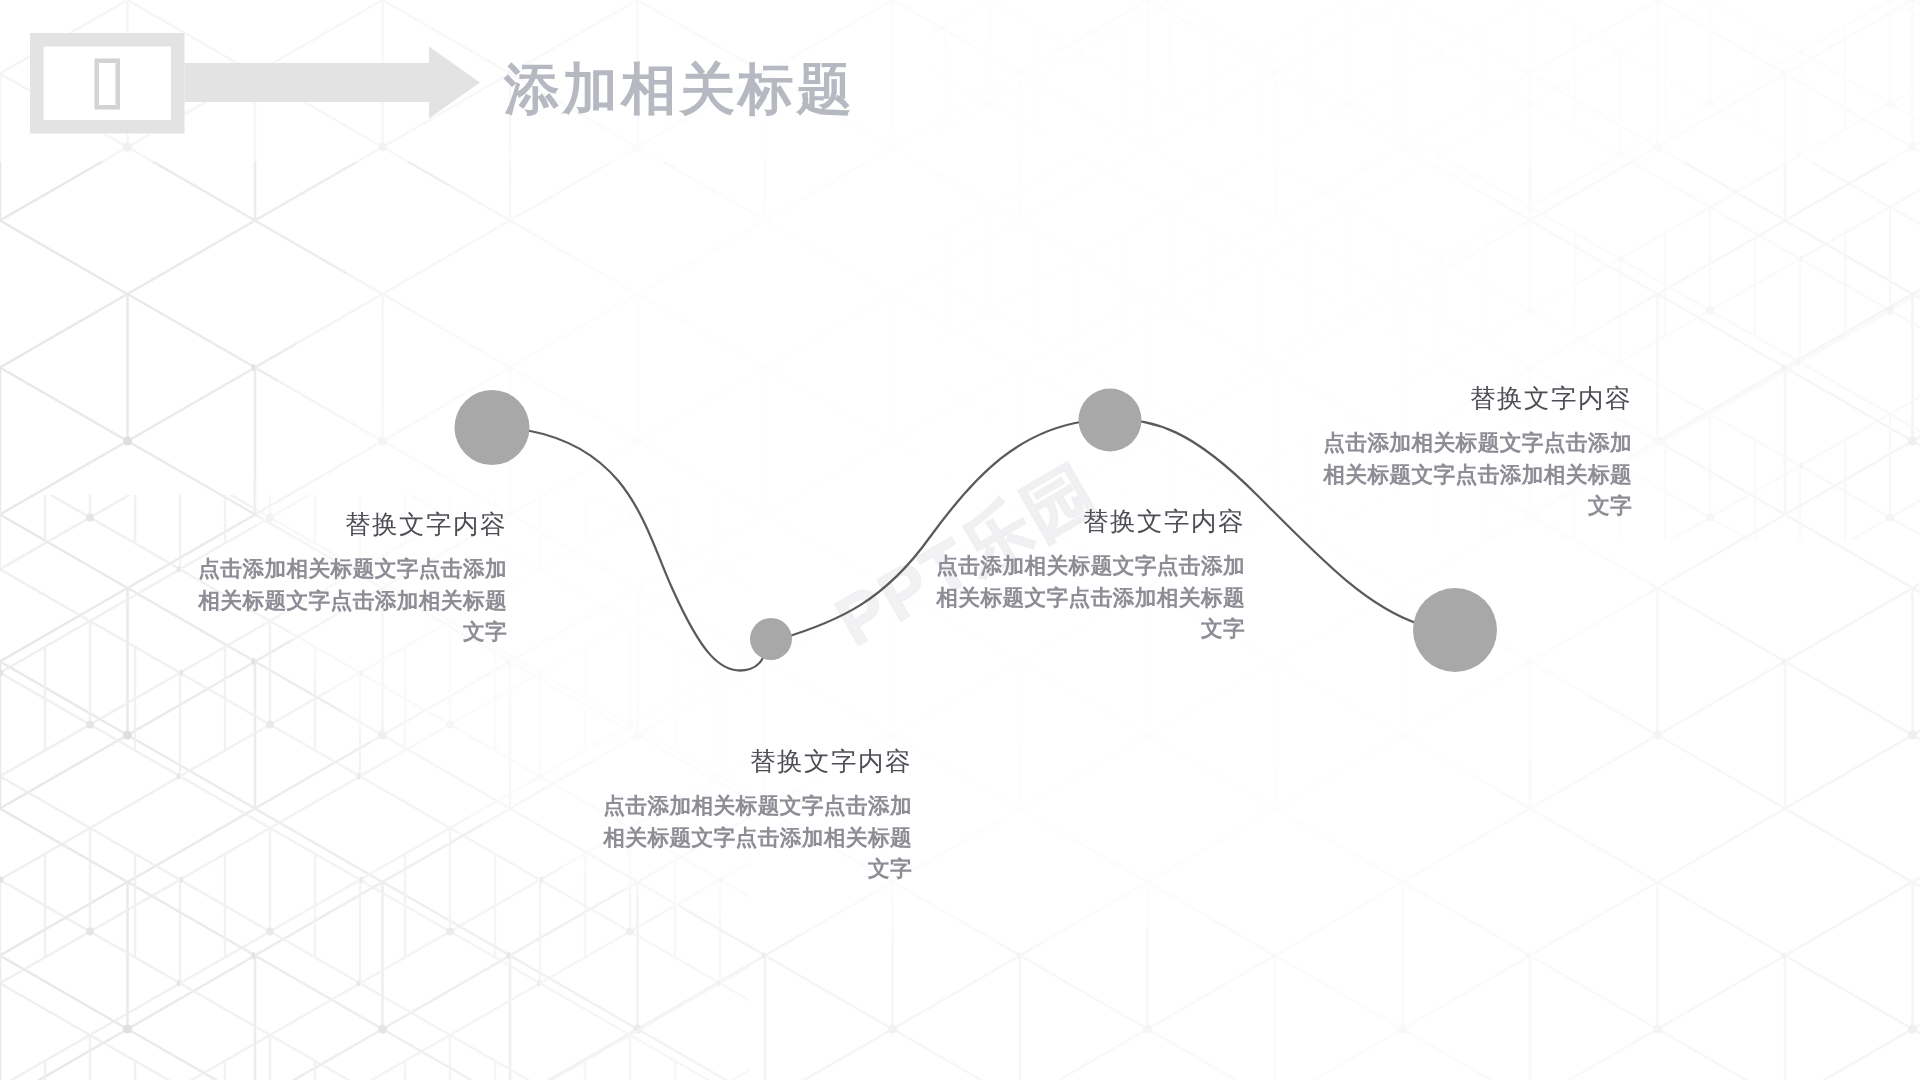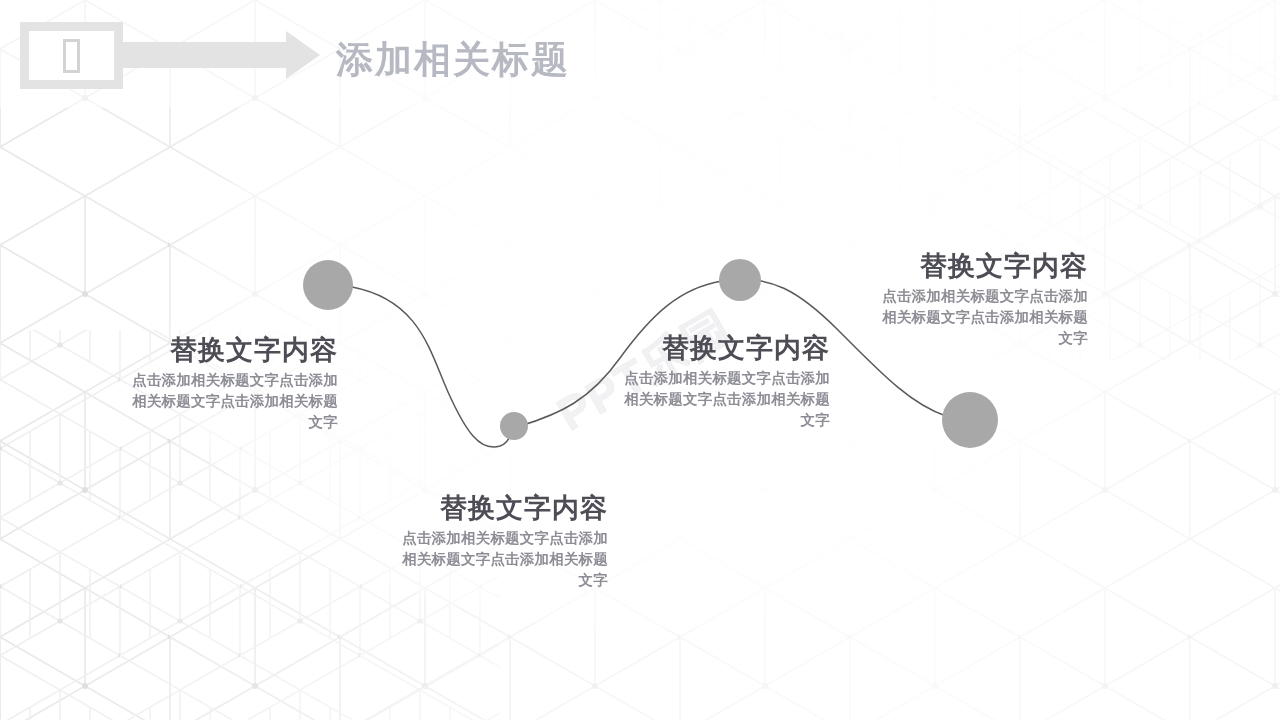--- a/index.html
+++ b/index.html
@@ -110,22 +110,22 @@
     pointer-events: none;
   }
 
   
   .text-block {
     position: absolute;
     width: 220px;
     text-align: right;
   }
   .tb-title {
-    font-size: 27px;
-    font-weight: 700;
+    font-size: 17px;
+    font-weight: 400;
     color: #4d4d55;
     letter-spacing: 1px;
     line-height: 28px;
     margin-bottom: 6px;
     white-space: nowrap;
   }
   .tb-body {
     font-size: 14.5px;
     font-weight: 700;
     color: #8d8d96;

